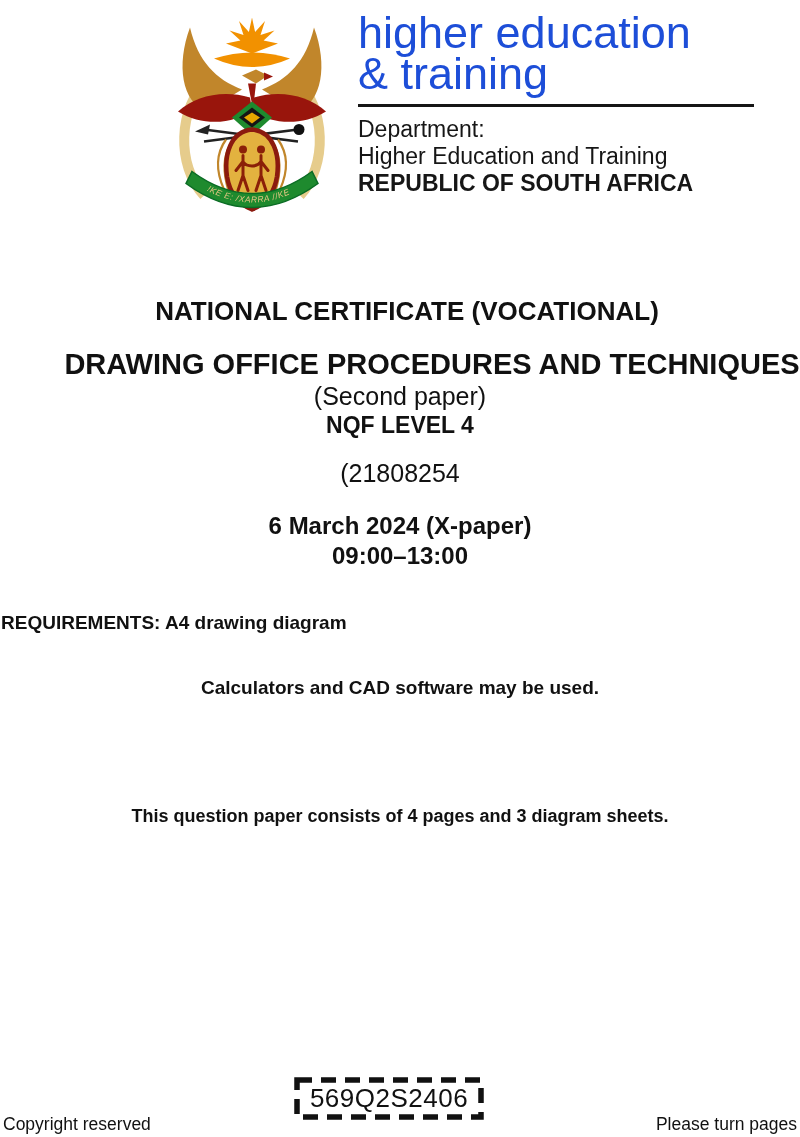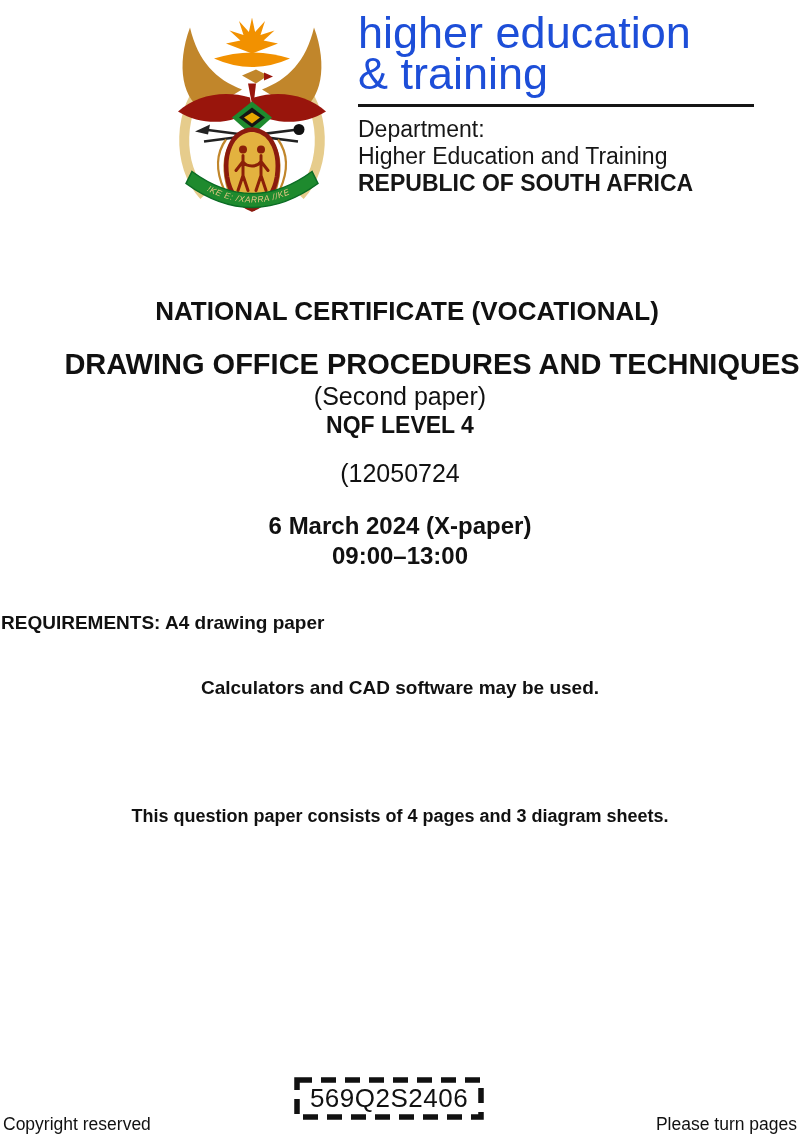--- a/index.html
+++ b/index.html
@@ -181,25 +181,25 @@
   <div class="dept-block">
     <div>Department:</div>
     <div>Higher Education and Training</div>
     <div class="dept-country">REPUBLIC OF SOUTH AFRICA</div>
   </div>
 
   <div class="centerline t-cert">NATIONAL CERTIFICATE (VOCATIONAL)</div>
   <div class="centerline t-subject">DRAWING OFFICE PROCEDURES AND TECHNIQUES</div>
   <div class="centerline t-paper">(Second paper)</div>
   <div class="centerline t-level">NQF LEVEL 4</div>
-  <div class="centerline t-code">(12050724</div>
+  <div class="centerline t-code">(21808254</div>
   <div class="centerline t-date">6 March 2024 (X-paper)</div>
   <div class="centerline t-time">09:00–13:00</div>
 
-  <div class="t-requirements">REQUIREMENTS: A4 drawing paper</div>
+  <div class="t-requirements">REQUIREMENTS: A4 drawing diagram</div>
   <div class="centerline t-allowed">Calculators and CAD software may be used.</div>
   <div class="centerline t-consists">This question paper consists of 4 pages and 3 diagram sheets.</div>
 
   <div class="code-box">
     <svg viewBox="0 0 190 43" xmlns="http://www.w3.org/2000/svg">
       <rect x="3" y="3" width="184" height="37" fill="none" stroke="#111111" stroke-width="5.5" stroke-dasharray="15 9"></rect>
     </svg>
     <span class="code-text">569Q2S2406</span>
   </div>
 

